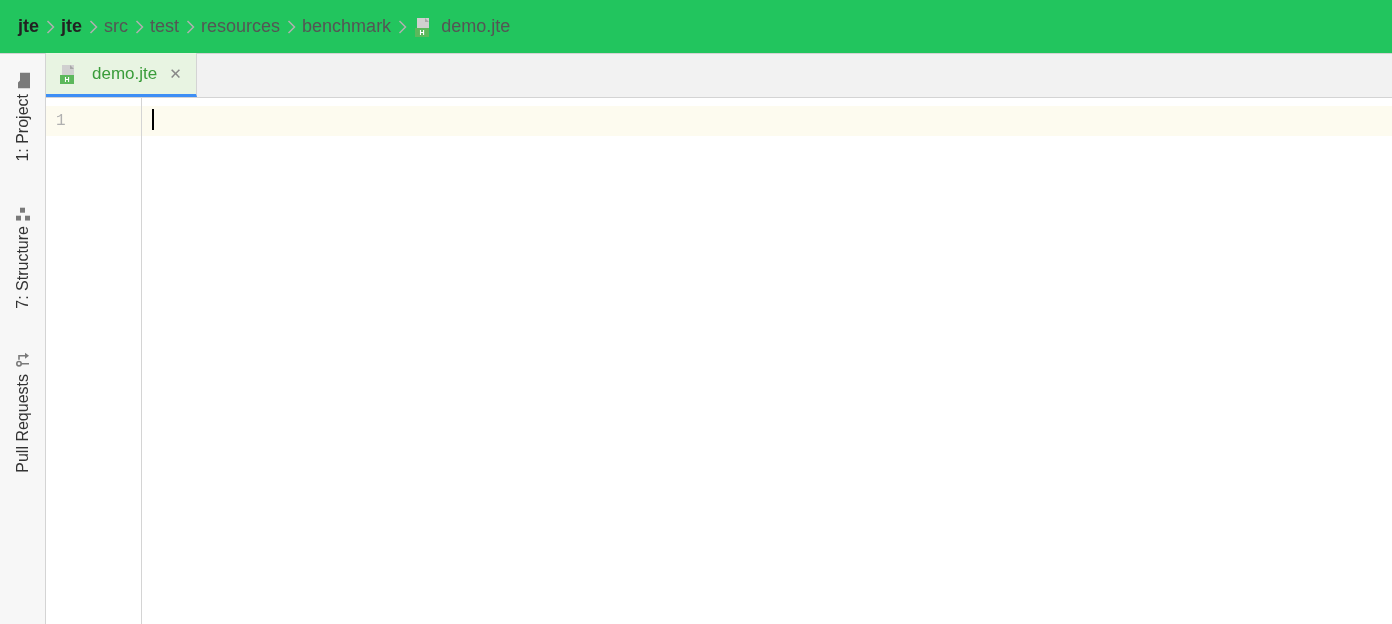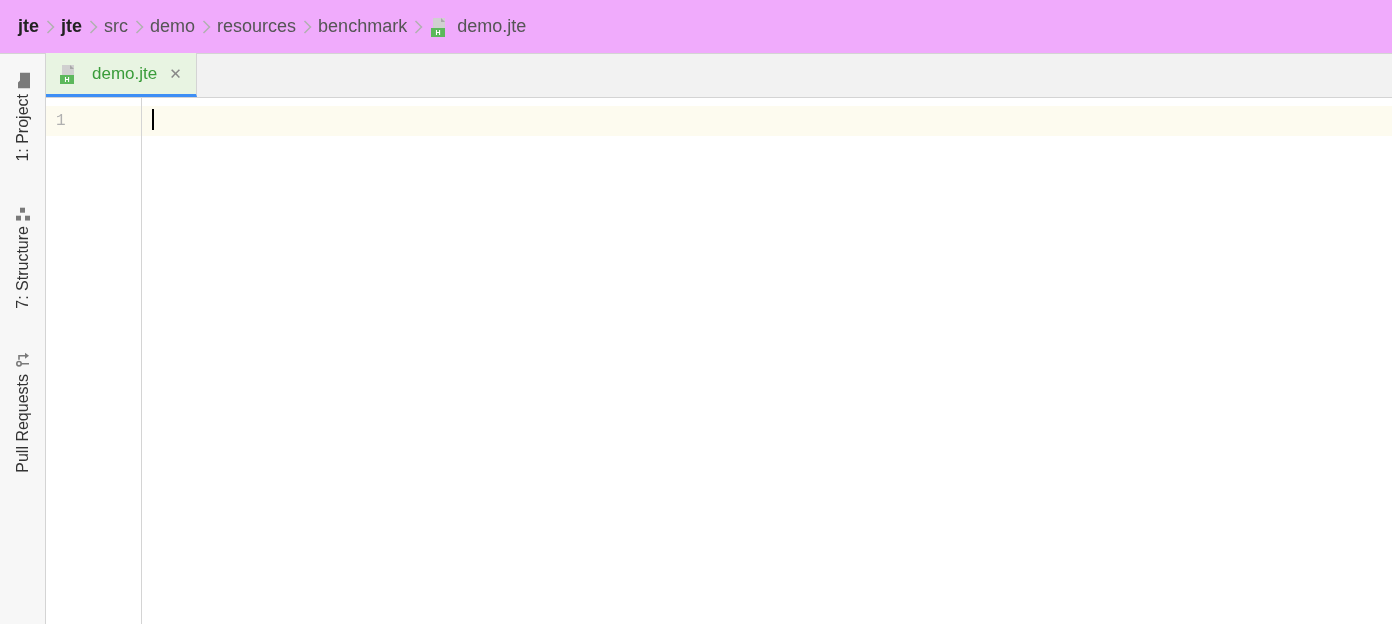--- a/index.html
+++ b/index.html
@@ -11,21 +11,21 @@
       font-family: "Segoe UI", Arial, sans-serif;
       font-size: 14px;
       background: #ffffff;
       width: 1392px;
       height: 624px;
       overflow: hidden;
       color: #333;
     }
     .breadcrumb-bar {
       height: 54px;
-      background: #f0abfc;
+      background: #22c55e;
       border-bottom: 1px solid #d4d4d4;
       display: flex;
       align-items: center;
       padding-left: 18px;
       font-size: 18px;
     }
     .breadcrumb-item {
       display: flex;
       align-items: center;
       color: #555;
@@ -178,21 +178,21 @@
     <svg viewBox="0 0 8 14">
         <path d="M1 1 L7 7 L1 13" stroke="#b0b0b0" stroke-width="1.5" fill="none"></path>
       </svg>
   </span>
   <span class="breadcrumb-item">src</span>
   <span class="chevron">
     <svg viewBox="0 0 8 14">
         <path d="M1 1 L7 7 L1 13" stroke="#b0b0b0" stroke-width="1.5" fill="none"></path>
       </svg>
   </span>
-  <span class="breadcrumb-item">demo</span>
+  <span class="breadcrumb-item">test</span>
   <span class="chevron">
     <svg viewBox="0 0 8 14">
         <path d="M1 1 L7 7 L1 13" stroke="#b0b0b0" stroke-width="1.5" fill="none"></path>
       </svg>
   </span>
   <span class="breadcrumb-item">resources</span>
   <span class="chevron">
     <svg viewBox="0 0 8 14">
         <path d="M1 1 L7 7 L1 13" stroke="#b0b0b0" stroke-width="1.5" fill="none"></path>
       </svg>

